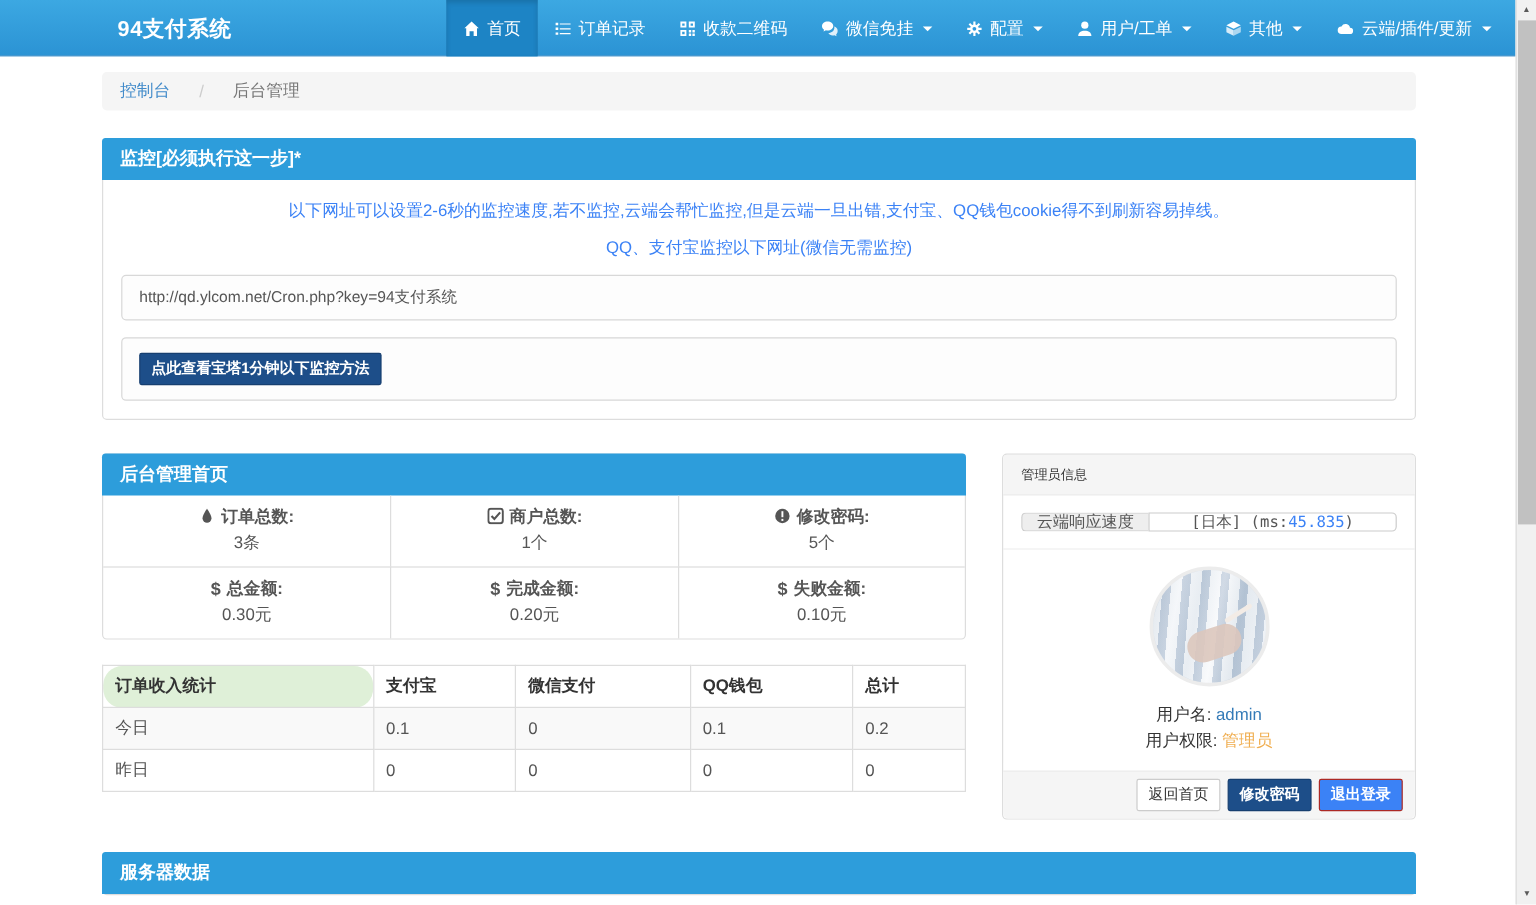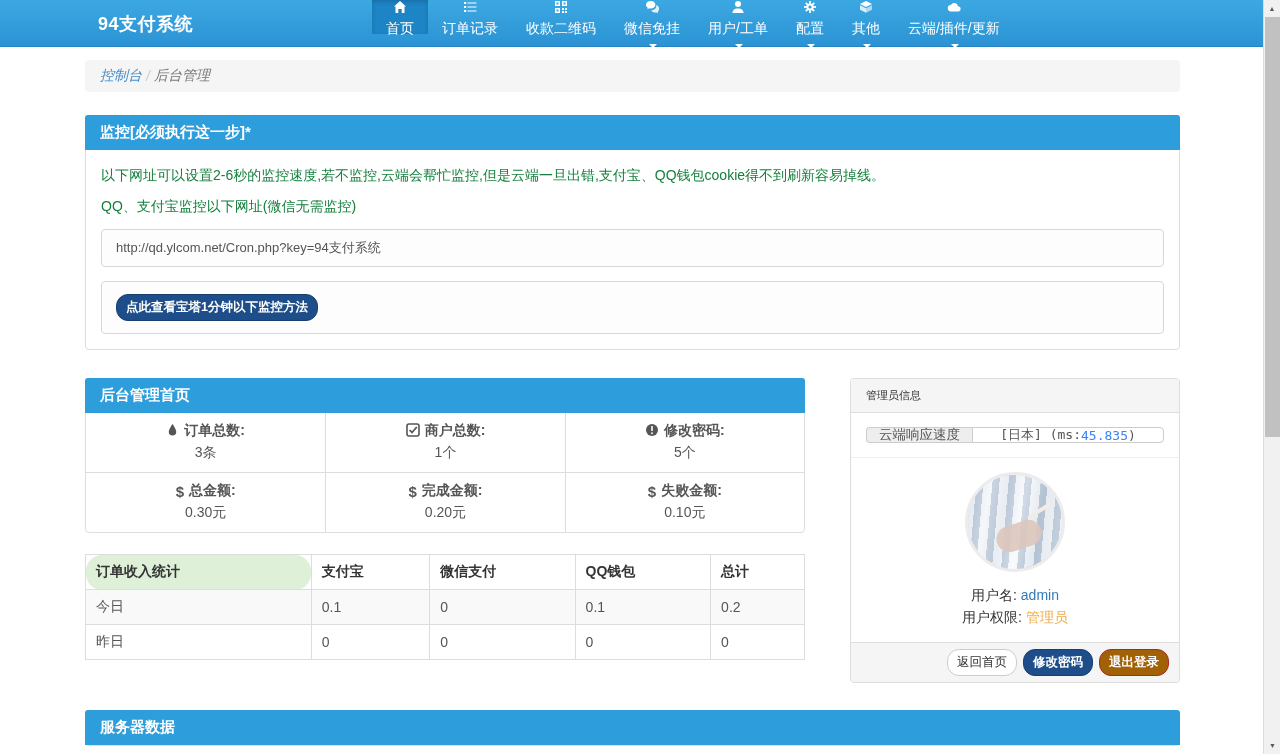--- a/index.html
+++ b/index.html
@@ -13,68 +13,68 @@
   
   .navbar {
     position:relative; width:1263px; height:47px;
     background:linear-gradient(180deg,#3ca8e2 0%,#2b93d4 100%);
     border-bottom:1px solid #2383c4;
   }
   .navbar-inner { width:1095px; margin-left:85px; height:47px; position:relative; display:flex; align-items:center; }
   .brand { color:#fff; font-size:18px; font-weight:bold; padding-left:13px; letter-spacing:.5px; }
   .nav { position:absolute; left:287px; top:0; height:47px; display:flex; list-style:none; }
   .nav-item {
-    height:34px; display:flex; align-items:center; gap:6px;
-    padding:0 14px; color:#fff; font-size:14px; cursor:pointer; white-space:nowrap;flex-direction:column;
+    height:47px; display:flex; align-items:center; gap:6px;
+    padding:0 14px; color:#fff; font-size:14px; cursor:pointer; white-space:nowrap;
   }
   .nav-item.active { background:#1d84c5; box-shadow:inset 0 2px 4px rgba(0,0,0,.15); }
   .nav-item svg { display:block; }
   .caret { display:inline-block; width:0; height:0; border-left:4px solid transparent; border-right:4px solid transparent; border-top:4px solid #fff; margin-left:2px; }
 
   
   .scrollbar { position:absolute; top:0; right:0; width:17px; height:754px; background:#f1f1f1; border-left:1px solid #dcdcdc; z-index:50; }
   .sb-arrow { height:17px; display:flex; align-items:center; justify-content:center; font-size:7px; color:#5a5a5a; }
   .sb-thumb { position:absolute; top:17px; left:1px; width:15px; height:420px; background:#c1c1c1; }
   .sb-arrow.down { position:absolute; bottom:0; left:0; width:17px; }
 
   
   .main { width:1095px; margin:13px 0 0 85px; }
   .breadcrumb {
     background:#f5f5f5; border-radius:4px; padding:7px 15px; font-size:14px;
-    display:flex; align-items:center; gap:4px;font-style:italic;
+    display:flex; align-items:center; gap:24px;
   }
   .breadcrumb .link { color:#428bca; cursor:pointer; }
   .breadcrumb .sep { color:#ccc; }
   .breadcrumb .current { color:#777; }
 
   .panel { background:#fff; border:1px solid #ddd; border-radius:4px; }
   .panel-heading-blue {
     background:#2d9ddb; color:#fff; font-size:15px; font-weight:bold;
     padding:8px 15px; border-radius:3px 3px 0 0; margin:-1px -1px 0 -1px;
   }
   .panel-heading-default {
     background:#f5f5f5; color:#333; font-size:11px;
     padding:9px 15px; border-bottom:1px solid #ddd; border-radius:3px 3px 0 0;
   }
   .panel-body { padding:15px; }
 
   .monitor { margin-top:23px; }
-  .monitor p { margin:2px 0 13px; color:#15803d; }
+  .monitor p { margin:2px 0 13px; color:#3b82f6;text-align:center; }
   .well {
     border:1px solid #d8d8d8; background:#fdfdfd; border-radius:4px;
     padding:9px 14px; color:#555; font-size:13px;
   }
   .well + .well { margin-top:14px; }
   .well.btn-well { padding:12px 14px; }
-  .btn { display:inline-block; border-radius:12px; cursor:pointer; border:1px solid transparent; }
+  .btn { display:inline-block; border-radius:2px; cursor:pointer; border:1px solid transparent; }
   .btn-navy { background:#1d4e89; border-color:#173f70; color:#fff; font-weight:bold; font-size:12.5px; padding:4px 9px; }
   .btn-default { background:#fff; border-color:#ccc; color:#333; font-size:12.5px; padding:4px 9px; }
-  .btn-danger { background:#a16207; border-color:#ac2925; color:#fff; font-weight:bold; font-size:12.5px; padding:4px 9px; }
-
-  .row { display:flex; gap:45px; margin-top:28px; align-items:flex-start; }
+  .btn-danger { background:#3b82f6; border-color:#ac2925; color:#fff; font-weight:bold; font-size:12.5px; padding:4px 9px; }
+
+  .row { display:flex; gap:30px; margin-top:28px; align-items:flex-start; }
   .col-left { width:720px; }
   .col-right { width:345px; }
 
   
   .stats { display:grid; grid-template-columns:1fr 1fr 1fr; }
   .stat { text-align:center; padding:9px 5px 10px; border-left:1px solid #ddd; }
   .stat:nth-child(3n+1) { border-left:none; }
   .stat:nth-child(n+4) { border-top:1px solid #ddd; }
   .stat .slabel { font-weight:bold; color:#555; display:flex; align-items:center; justify-content:center; gap:5px; }
   .stat .svalue { color:#555; margin-top:4px; }
@@ -166,46 +166,46 @@
           <span>收款二维码</span>
         </li>
         <li class="nav-item">
           <span>
             <svg width="15" height="14" viewBox="0 0 15 14">
                 <path d="M5.7 1C3.1 1 1 2.7 1 4.8c0 1.2.7 2.2 1.7 2.9L2.3 9.3l2-1c.45.12.9.18 1.4.18 2.6 0 4.7-1.7 4.7-3.8S8.3 1 5.7 1z" fill="#fff"></path>
                 <path d="M14 8.3c0-1.5-1.2-2.8-2.9-3.2.1.3.2.7.2 1 0 2.4-2.2 4.3-5 4.5.6 1.2 2 2 3.6 2 .5 0 1-.1 1.5-.2l1.7.8-.3-1.5c.7-.6 1.2-1.5 1.2-2.4z" fill="#fff" opacity=".85"></path>
               </svg>
           </span>
           <span>微信免挂</span>
-          <span class="caret"></span>
-        </li>
-        <li class="nav-item">
-          <span>
-            <svg width="14" height="14" viewBox="0 0 14 14">
-                <circle cx="7" cy="4" r="3" fill="#fff"></circle>
-                <path d="M1.5 13c0-3 2.4-4.4 5.5-4.4s5.5 1.4 5.5 4.4z" fill="#fff"></path>
-              </svg>
-          </span>
-          <span>用户/工单</span>
           <span class="caret"></span>
         </li>
         <li class="nav-item">
           <span>
             <svg width="14" height="14" viewBox="0 0 14 14">
                 <g stroke="#fff" stroke-width="1.8">
                   <line x1="7" y1="1" x2="7" y2="13"></line>
                   <line x1="1" y1="7" x2="13" y2="7"></line>
                   <line x1="2.8" y1="2.8" x2="11.2" y2="11.2"></line>
                   <line x1="11.2" y1="2.8" x2="2.8" y2="11.2"></line>
                 </g>
                 <circle cx="7" cy="7" r="3.6" fill="#fff"></circle>
                 <circle cx="7" cy="7" r="1.6" fill="#2f9be0"></circle>
               </svg>
           </span>
           <span>配置</span>
+          <span class="caret"></span>
+        </li>
+        <li class="nav-item">
+          <span>
+            <svg width="14" height="14" viewBox="0 0 14 14">
+                <circle cx="7" cy="4" r="3" fill="#fff"></circle>
+                <path d="M1.5 13c0-3 2.4-4.4 5.5-4.4s5.5 1.4 5.5 4.4z" fill="#fff"></path>
+              </svg>
+          </span>
+          <span>用户/工单</span>
           <span class="caret"></span>
         </li>
         <li class="nav-item">
           <span>
             <svg width="14" height="14" viewBox="0 0 14 14">
                 <path d="M7 1l6 3-6 3-6-3z" fill="#fff"></path>
                 <path d="M1 5.2v4.6l6 3V8.2z" fill="#fff" opacity=".8"></path>
                 <path d="M13 5.2v4.6l-6 3V8.2z" fill="#fff" opacity=".6"></path>
               </svg>
           </span>

